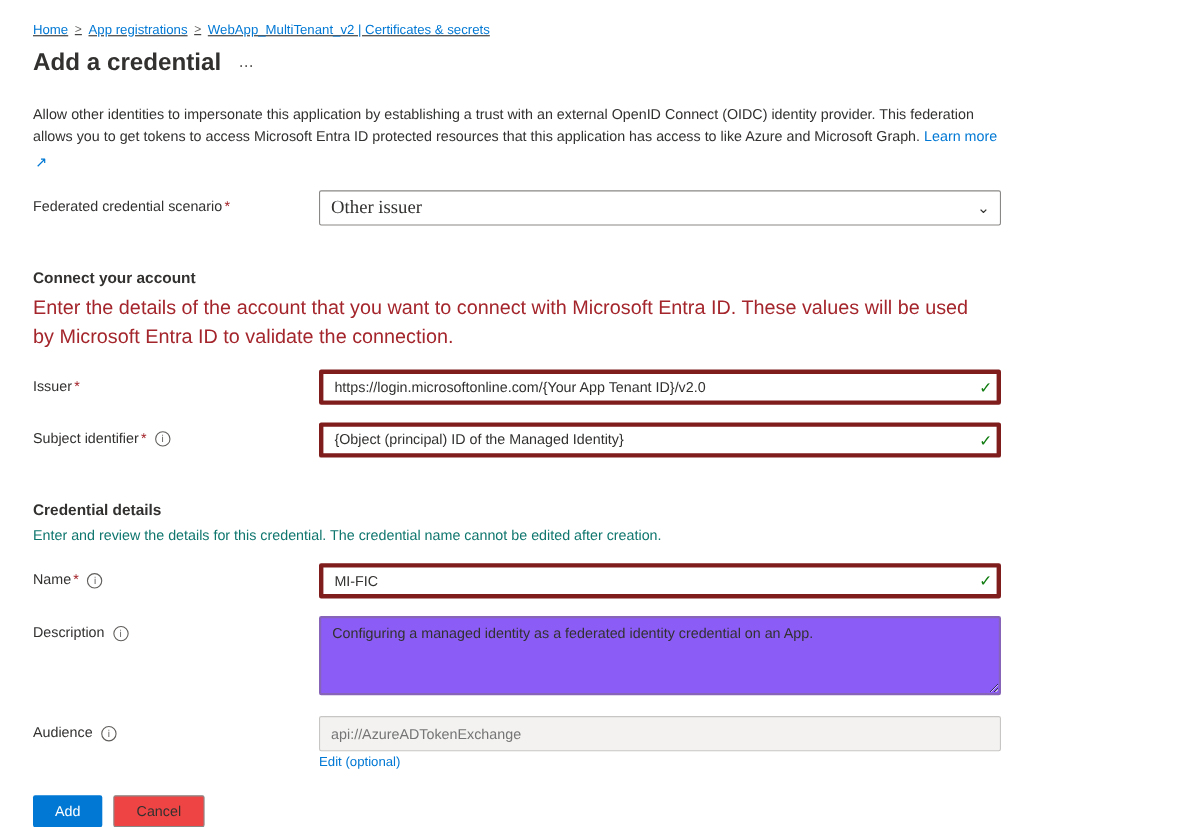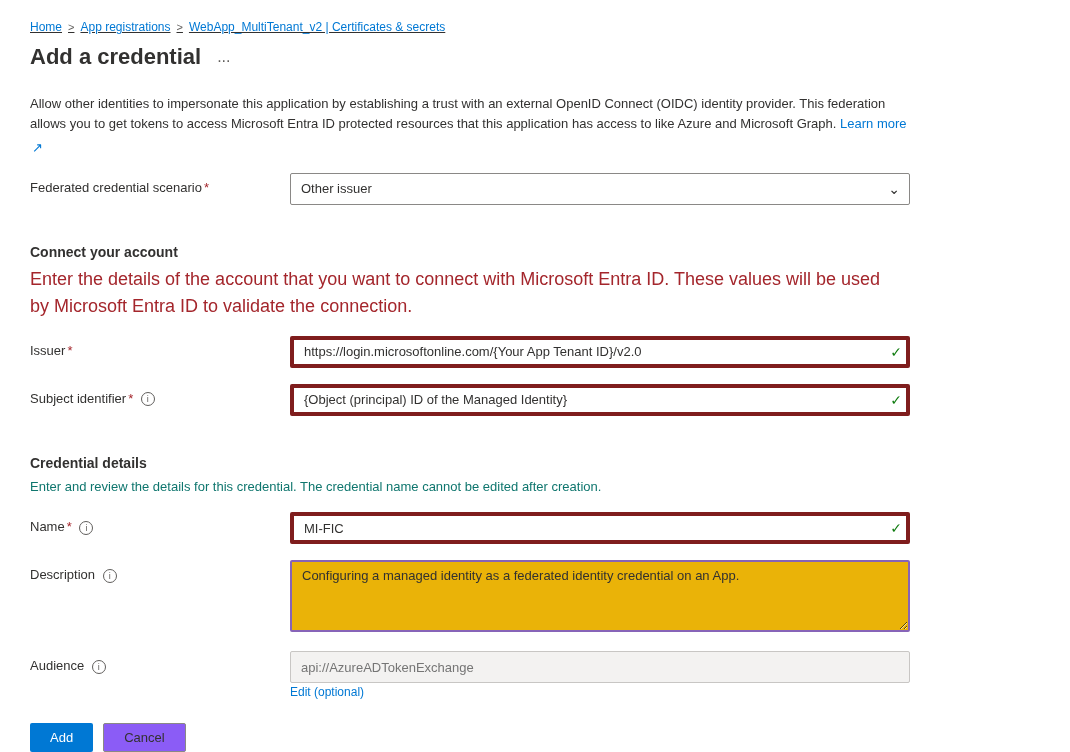--- a/index.html
+++ b/index.html
@@ -103,27 +103,28 @@
     .field-control {
       flex: 1;
       max-width: 620px;
     }
     .select-control {
       width: 100%;
       height: 32px;
       border: 1px solid #8a8886;
       border-radius: 2px;
       padding: 0 32px 0 10px;
-      font-size: 13px;
+      font-size: 17px;
       color: #323130;
       background: #fff;
       appearance: none;
       -webkit-appearance: none;
       cursor: pointer;
       position: relative;
+      font-family: Liberation Serif, serif;
     }
     .select-wrapper {
       position: relative;
       width: 100%;
     }
     .select-wrapper::after {
       content: '⌄';
       position: absolute;
       right: 10px;
       top: 50%;
@@ -174,21 +175,21 @@
       max-width: 860px;
       line-height: 1.5;
     }
     .textarea-control {
       width: 100%;
       border: 2px solid #8764b8;
       border-radius: 2px;
       padding: 6px 10px;
       font-size: 13px;
       color: #323130;
-      background: #eab308;
+      background: #8b5cf6;
       resize: vertical;
       min-height: 72px;
       font-family: inherit;
     }
     .audience-input {
       background: #f3f2f1;
       color: #605e5c;
       border: 1px solid #c8c6c4;
     }
     .footer-btns {
@@ -200,21 +201,21 @@
       background: #0078d4;
       color: #fff;
       border: none;
       border-radius: 2px;
       padding: 6px 20px;
       font-size: 13px;
       cursor: pointer;
       font-family: inherit;
     }
     .btn-secondary {
-      background: #8b5cf6;
+      background: #ef4444;
       color: #323130;
       border: 1px solid #8a8886;
       border-radius: 2px;
       padding: 6px 20px;
       font-size: 13px;
       cursor: pointer;
       font-family: inherit;
     }
     .edit-optional {
       font-size: 12px;

